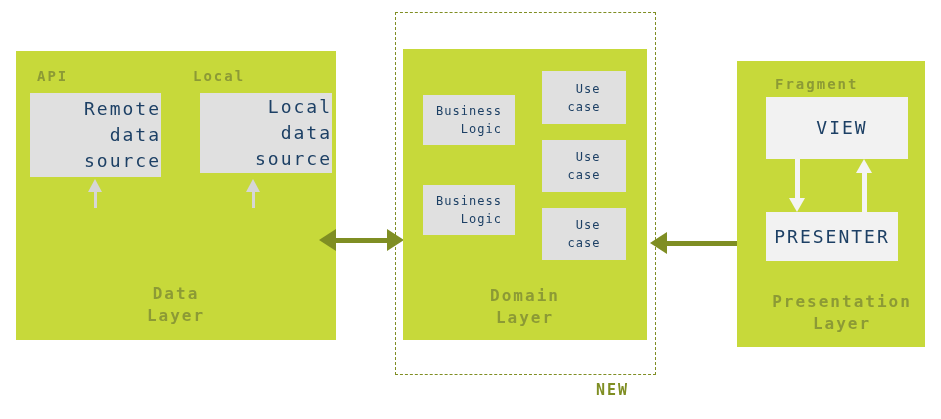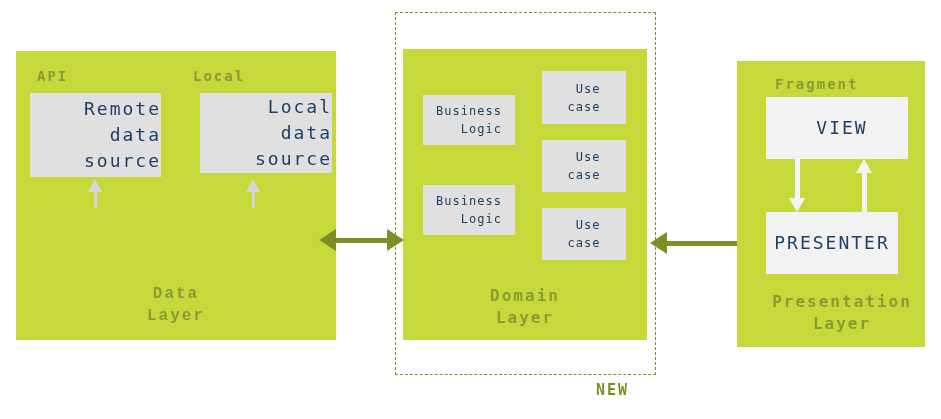--- a/index.html
+++ b/index.html
@@ -68,21 +68,21 @@
     <div class="abs v-arrow gray" style="left:72px;top:128px;width:14px;height:29px;">
       <div class="head-up"></div>
       <div class="vshaft"></div>
     </div>
     <div class="abs v-arrow gray" style="left:230px;top:128px;width:14px;height:29px;">
       <div class="head-up"></div>
       <div class="vshaft"></div>
     </div>
 
 
-    <div class="layer-title" style="bottom:13px;font-family:Liberation Mono, monospace;">Data
+    <div class="layer-title" style="bottom:13px;">Data
 Layer</div>
   </div>
 
   <div class="abs h-arrow" style="left:319px;top:229px;width:85px;">
     <div class="head-left"></div>
     <div class="shaft"></div>
     <div class="head-right"></div>
   </div>
 
   <div class="abs dashed-frame" style="left:395px;top:12px;width:259px;height:361px;"></div>
@@ -119,19 +119,19 @@
 
     <div class="abs v-arrow white" style="left:52px;top:98px;width:16px;height:53px;">
       <div class="vshaft"></div>
       <div class="head-down"></div>
     </div>
     <div class="abs v-arrow white" style="left:119px;top:98px;width:16px;height:53px;">
       <div class="head-up"></div>
       <div class="vshaft"></div>
     </div>
 
-    <div class="abs box white-box" style="left:29px;top:151px;width:132px;height:62px;">PRESENTER</div>
+    <div class="abs box white-box" style="left:29px;top:151px;width:132px;height:49px;">PRESENTER</div>
 
     <div class="layer-title" style="bottom:12px;padding-left:22px;">Presentation
 Layer</div>
   </div>
 
 </div>
 
 </body></html>

